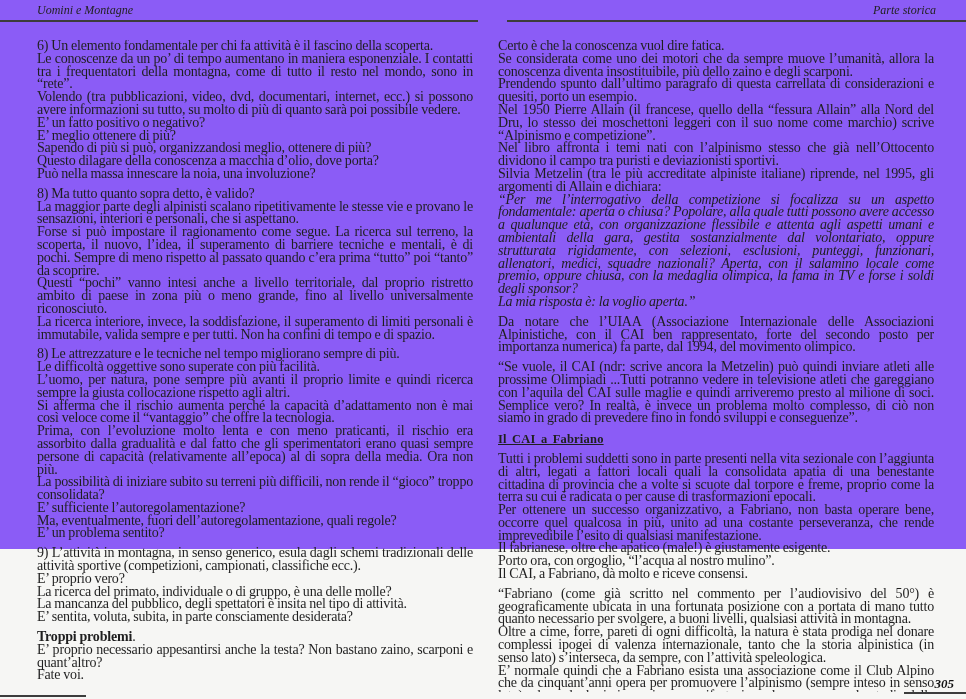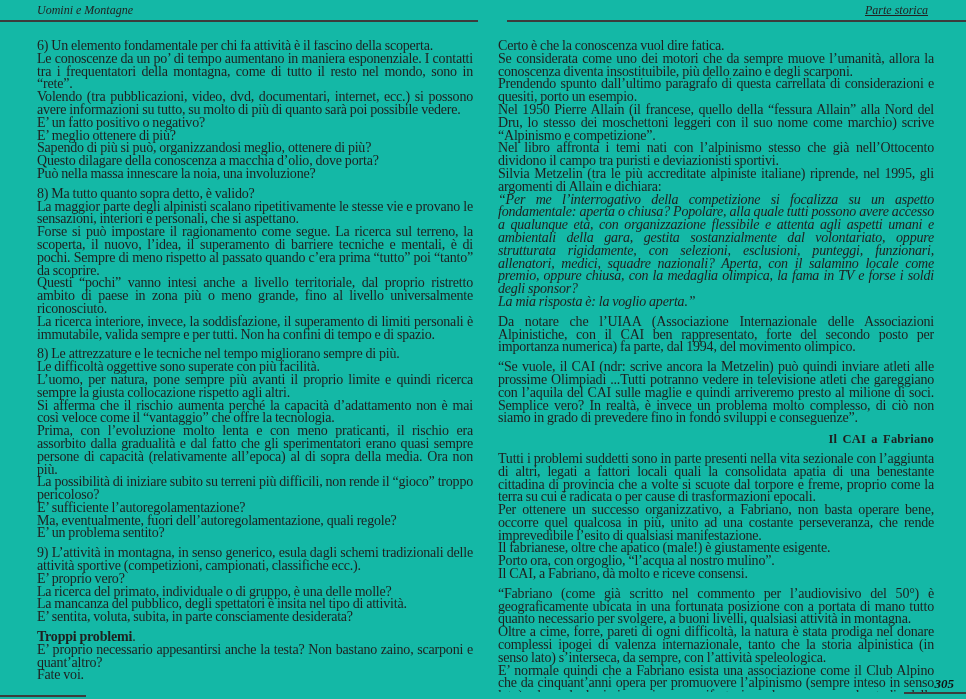--- a/index.html
+++ b/index.html
@@ -2,49 +2,49 @@
 <html lang="it"><head>
 <meta charset="utf-8">
 <style>
   html,body{margin:0;padding:0;}
   body{
     width:966px;height:699px;overflow:hidden;
     background:#f6f6f4;
     font-family:"Liberation Serif","DejaVu Serif",serif;
     color:#1f1f1f;
   }
-  .spread{position:relative;width:966px;height:699px;background:#14b8a6;}
+  .spread{position:relative;width:966px;height:549px;background:#8b5cf6;}
   
   .running-head{
     position:absolute;top:3px;font-style:italic;font-size:12px;color:#222;
     white-space:nowrap;
   }
   .running-head.left{left:37px;}
-  .running-head.right{right:38px;text-align:left;text-decoration:underline;}
+  .running-head.right{right:30px;text-align:left;}
   .head-rule{position:absolute;top:20px;height:2px;background:#3c3c3c;}
   .head-rule.left{left:0;width:478px;}
   .head-rule.right{left:507px;width:459px;}
   
   .page-body{
     position:absolute;top:40px;height:652px;width:436px;overflow:hidden;
   }
   .page-body.left{left:37px;}
   .page-body.right{left:498px;}
   .page-body p{
     margin:0;
     font-size:14px;line-height:12.8px;
     text-align:justify;
     letter-spacing:-0.2px;word-spacing:-0.3px;
     color:#1f1f1f;
   }
   .page-body p.gap{margin-top:7px;}
   .page-body p.italic{font-style:italic;}
   .page-body p.heading{
     font-weight:bold;font-size:12.5px;letter-spacing:0.2px;word-spacing:2px;
-    margin-top:8px;margin-bottom:7px;text-align:right;
+    margin-top:8px;margin-bottom:7px;text-align:left;text-decoration:underline;
   }
   .i{}
   .b{font-weight:bold;}
   
   .page-num{
     position:absolute;font-weight:bold;font-style:italic;font-size:13px;color:#111;
   }
   .page-num.left{left:10px;top:679px;margin-top:34px;}
   .page-num.right{right:12px;top:676px;}
   .num-rule{position:absolute;height:2px;background:#3c3c3c;}
@@ -72,21 +72,21 @@
       <p class=" gap"><span>8) Ma tutto quanto sopra detto, è valido?</span></p>
       <p class=""><span>La maggior parte degli alpinisti scalano ripetitivamente le stesse vie e provano le sensazioni, interiori e personali, che si aspettano.</span></p>
       <p class=""><span>Forse si può impostare il ragionamento come segue. La ricerca sul terreno, la scoperta, il nuovo, l’idea, il superamento di barriere tecniche e mentali, è di pochi. Sempre di meno rispetto al passato quando c’era prima “tutto” poi “tanto” da scoprire.</span></p>
       <p class=""><span>Questi “pochi” vanno intesi anche a livello territoriale, dal proprio ristretto ambito di paese in zona più o meno grande, fino al livello universalmente riconosciuto.</span></p>
       <p class=""><span>La ricerca interiore, invece, la soddisfazione, il superamento di limiti personali è immutabile, valida sempre e per tutti. Non ha confini di tempo e di spazio.</span></p>
       <p class=" gap"><span>8) Le attrezzature e le tecniche nel tempo migliorano sempre di più.</span></p>
       <p class=""><span>Le difficoltà oggettive sono superate con più facilità.</span></p>
       <p class=""><span>L’uomo, per natura, pone sempre più avanti il proprio limite e quindi ricerca sempre la giusta collocazione rispetto agli altri.</span></p>
       <p class=""><span>Si afferma che il rischio aumenta perché la capacità d’adattamento non è mai così veloce come il “vantaggio” che offre la tecnologia.</span></p>
       <p class=""><span>Prima, con l’evoluzione molto lenta e con meno praticanti, il rischio era assorbito dalla gradualità e dal fatto che gli sperimentatori erano quasi sempre persone di capacità (relativamente all’epoca) al di sopra della media. Ora non più.</span></p>
-      <p class=""><span>La possibilità di iniziare subito su terreni più difficili, non rende il “gioco” troppo pericoloso?</span></p>
+      <p class=""><span>La possibilità di iniziare subito su terreni più difficili, non rende il “gioco” troppo consolidata?</span></p>
       <p class=""><span>E’ sufficiente l’autoregolamentazione?</span></p>
       <p class=""><span>Ma, eventualmente, fuori dell’autoregolamentazione, quali regole?</span></p>
       <p class=""><span>E’ un problema sentito?</span></p>
       <p class=" gap"><span>9) L’attività in montagna, in senso generico, esula dagli schemi tradizionali delle attività sportive (competizioni, campionati, classifiche ecc.).</span></p>
       <p class=""><span>E’ proprio vero?</span></p>
       <p class=""><span>La ricerca del primato, individuale o di gruppo, è una delle molle?</span></p>
       <p class=""><span>La mancanza del pubblico, degli spettatori è insita nel tipo di attività.</span></p>
       <p class=""><span>E’ sentita, voluta, subita, in parte consciamente desiderata?</span></p>
       <p class=" gap"><span class="b">Troppi problemi</span><span>.</span></p>
       <p class=""><span>E’ proprio necessario appesantirsi anche la testa? Non bastano zaino, scarponi e quant’altro?</span></p>

